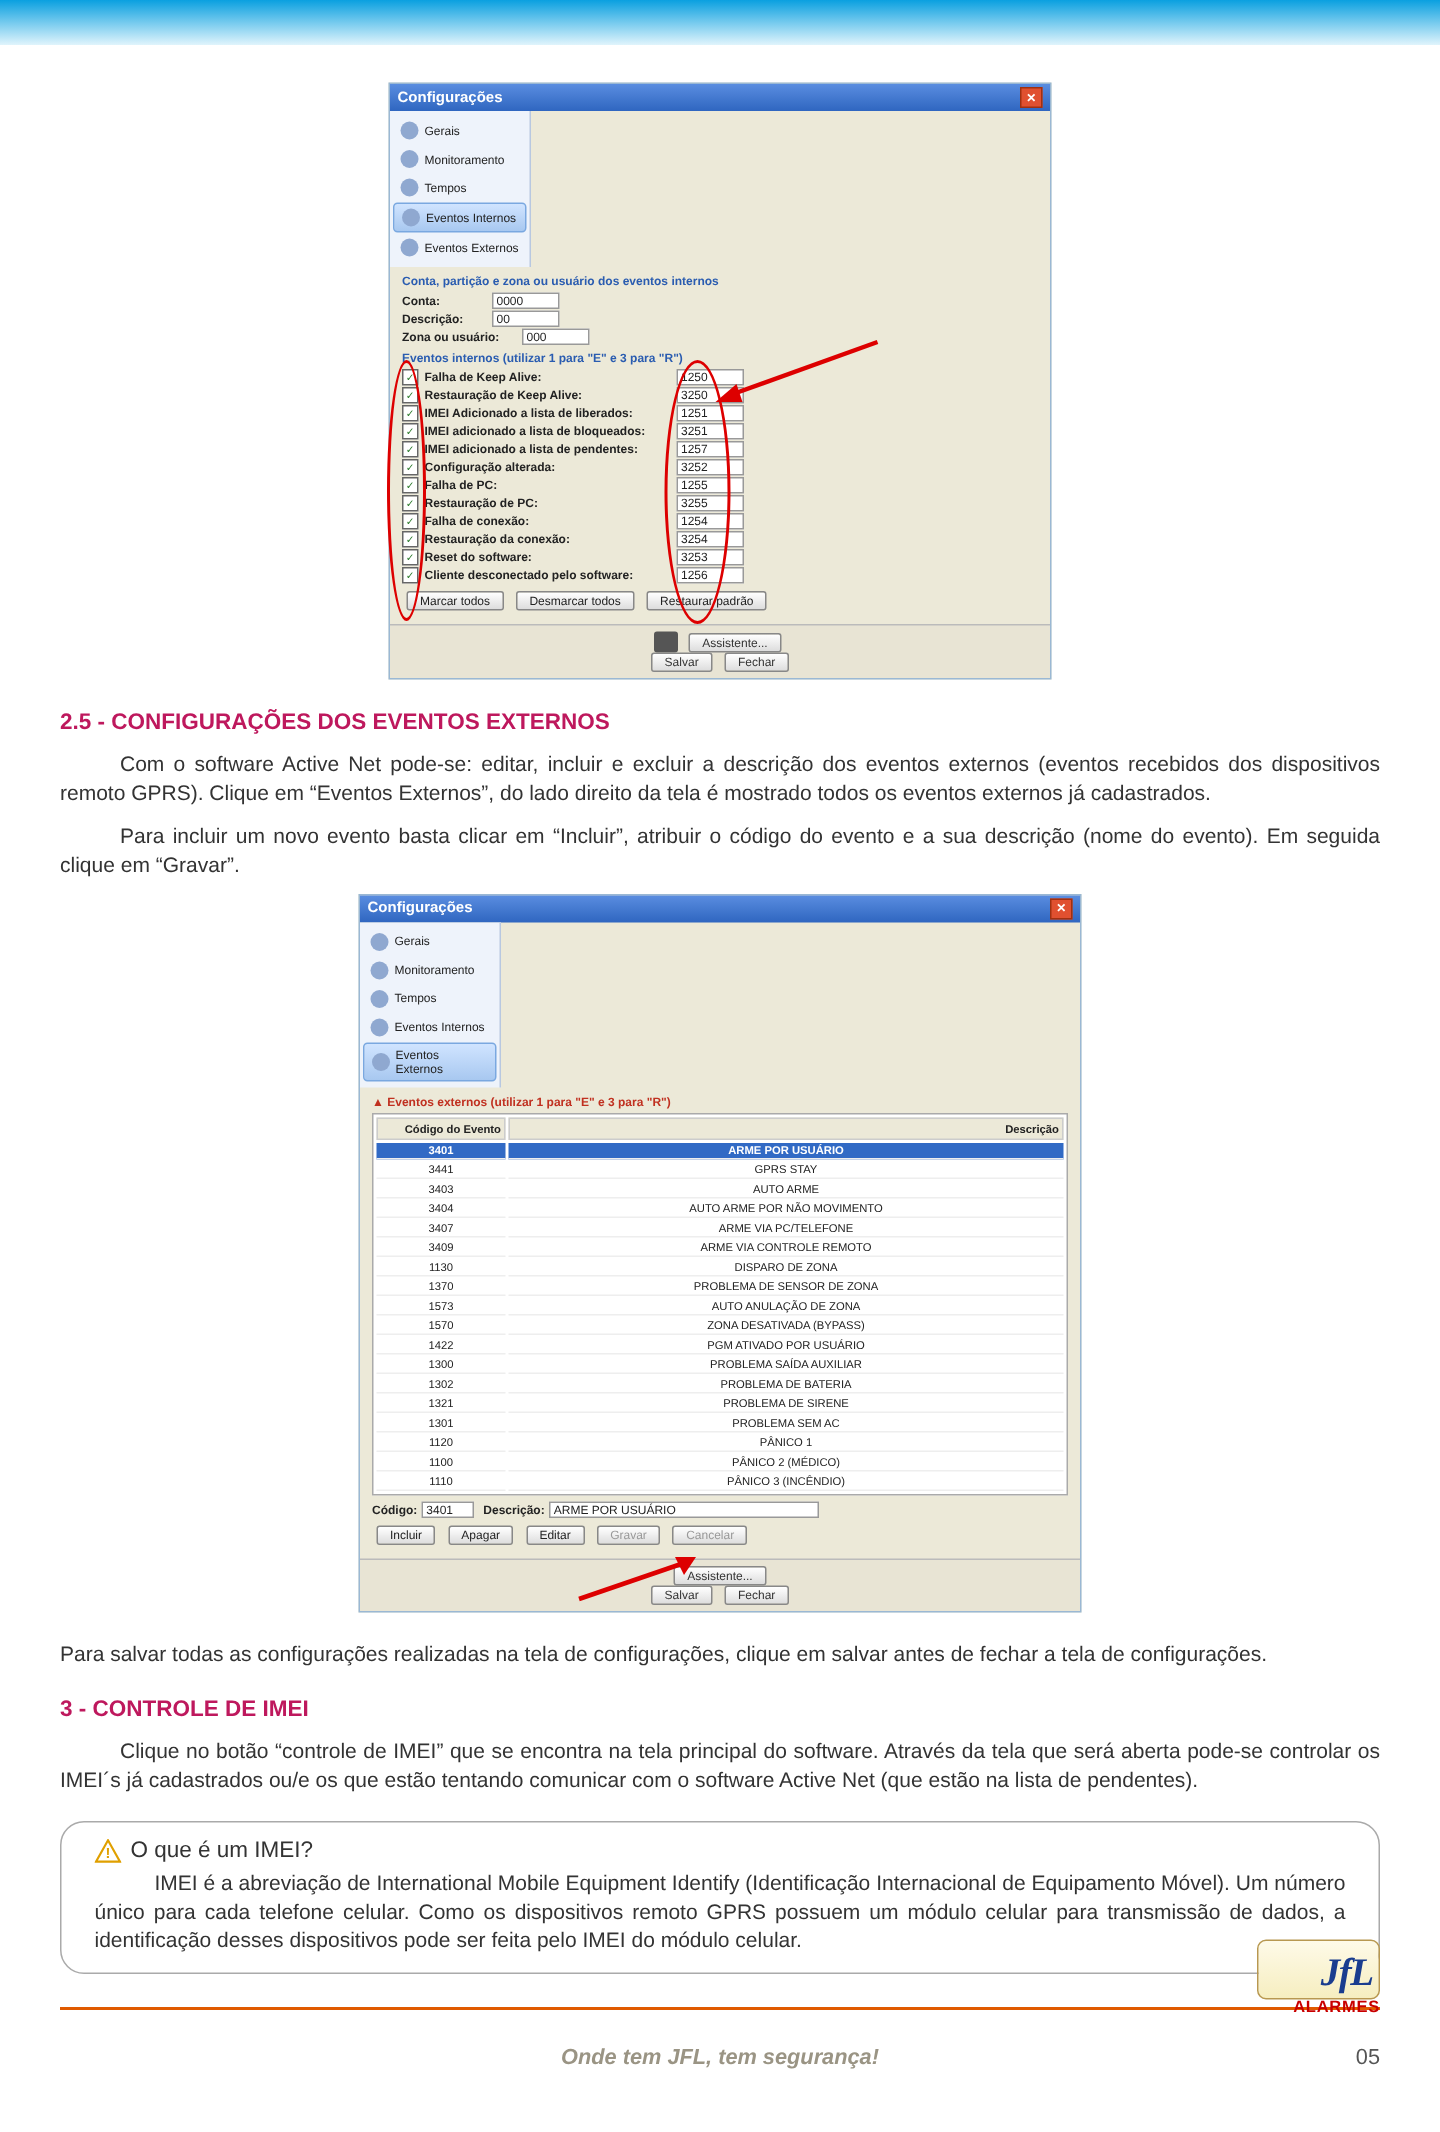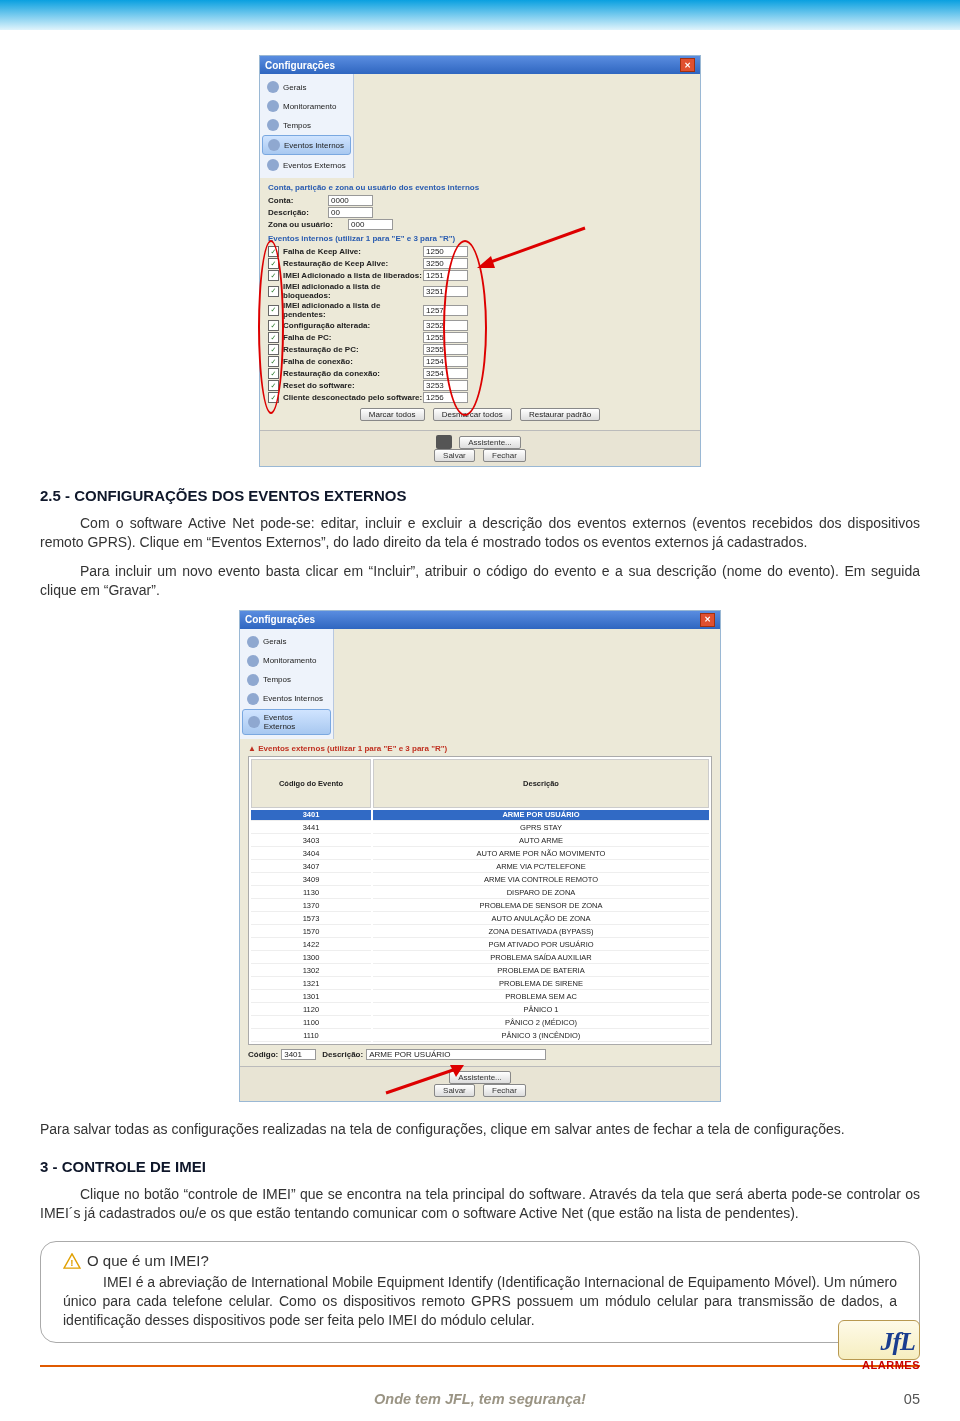--- a/index.html
+++ b/index.html
@@ -33,36 +33,36 @@
   }
   .titlebar .closebtn { background:#e05030;border:1px solid #a03010;color:#fff;width:13px;height:12px;display:flex;align-items:center;justify-content:center;font-size:8px;}
   .ssbody { display:flex; font-size:8px; color:#222;flex-direction:column; }
   .sidepane { width:93px; background:#eef3fb; border-right:1px solid #b8c8e0; padding:3px 0;}
   .sidepane .sitem { display:flex; align-items:center; padding:3px 5px; margin:1px 2px; border-radius:3px;}
   .sidepane .sitem.sel { background:linear-gradient(to bottom,#d0e4ff,#a8c8f0); border:1px solid #7aa8e0;}
   .sidepane .sicon { width:12px;height:12px;background:#8fa8d0;border-radius:50%;margin-right:4px;display:inline-block;}
   .mainpane { flex:1; padding:5px 8px; position:relative; }
   .mainpane .hdrline { font-weight:bold; color:#2a5cb0; margin-bottom:3px; }
   .fldrow { display:flex; align-items:center; margin:1px 0;}
-  .fldlabel { width:140px; font-weight:bold; }
+  .fldlabel { width:168px; font-weight:bold; }
   .fldlabel2 { width:60px; font-weight:bold; }
   .fldinput { border:1px solid #999; background:#fff; padding:0 2px; font-size:8px; width:45px; height:11px; box-sizing:border-box;}
   .chk { width:9px;height:9px;border:1px solid #666;background:#fff;margin-right:4px;display:inline-flex;align-items:center;justify-content:center;font-size:7px;color:#2a7a2a;}
   .evtbl { width:100%; font-size:7.5px; background:#fff; border:1px solid #aaa;}
-  .evtbl th { background:#ece9d8; border:1px solid #ccc; padding:19px; }
+  .evtbl th { background:#ece9d8; border:1px solid #ccc; padding:2px;text-align:right; }
   .evtbl td { border-bottom:1px solid #eee; padding:0.5px 3px; text-align:center;}
   .evtbl tr.selrow td { background:#316ac5; color:#fff; font-weight:bold;}
-  .btnrow { text-align:center; padding:4px 0; font-size:8px;}
+  .btnrow { padding:4px 0; font-size:8px;}
   .btn { display:inline-block; border:1px solid #888; background:linear-gradient(#fff,#ddd); padding:1px 8px; margin:0 3px; border-radius:2px; font-size:8px;}
   .btn.grey { color:#999; }
   .bottombar { background:#e8e4d4; border-top:1px solid #bbb; padding:4px; display:flex; justify-content:space-between; align-items:center; font-size:8px;flex-direction:column;}
   .circ { position:absolute; border:2px solid #d00; border-radius:50%; pointer-events:none;}
   .arrow { position:absolute; pointer-events:none; }
 
-  h2.sec { color:#0f172a; font-size:15px; font-weight:bold; margin:20px 0 10px 0;}
+  h2.sec { color:#be185d; font-size:15px; font-weight:bold; margin:20px 0 10px 0;}
   p { text-align:justify; margin:4px 0 10px 0; line-height:1.35; font-size:14px;}
   p.indent { text-indent: 40px; }
 
   .callout {
     border:1px solid #aaa; border-radius:16px; padding:10px 22px 12px 22px;
     margin: 18px 0 12px 0;
   }
   .callout .ctitle { font-size:15px; font-weight:normal; display:flex; align-items:center; margin-bottom:4px;}
   .warnicon { width:18px;height:16px; margin-right:6px; display:inline-flex; align-items:center; justify-content:center;}
   .callout p { margin:0; }
@@ -334,20 +334,27 @@
                   <td>1110</td>
                   <td>PÂNICO 3 (INCÊNDIO)</td>
                 </tr>
               </tbody>
       </table>
       <div class="fldrow" style="margin-top:4px">
         <span style="font-weight:bold;margin-right:3px">Código:</span>
         <span class="fldinput" style="width:35px">3401</span>
         <span style="font-weight:bold;margin:0 3px 0 6px">Descrição:</span>
         <span class="fldinput" style="width:180px">ARME POR USUÁRIO</span>
+      </div>
+      <div class="btnrow" style="text-align:left">
+        <span class="btn">Incluir</span>
+        <span class="btn">Apagar</span>
+        <span class="btn">Editar</span>
+        <span class="btn grey">Gravar</span>
+        <span class="btn grey">Cancelar</span>
       </div>
     </div>
   </div>
   <div class="bottombar" style="position:relative">
     <span class="btn">Assistente...</span>
     <span>
       <span class="btn">Salvar</span>
       <span class="btn">Fechar</span>
     </span>
     <svg class="arrow" style="left:140px; top:-8px; width:100px; height:36px" viewBox="0 0 100 36">

